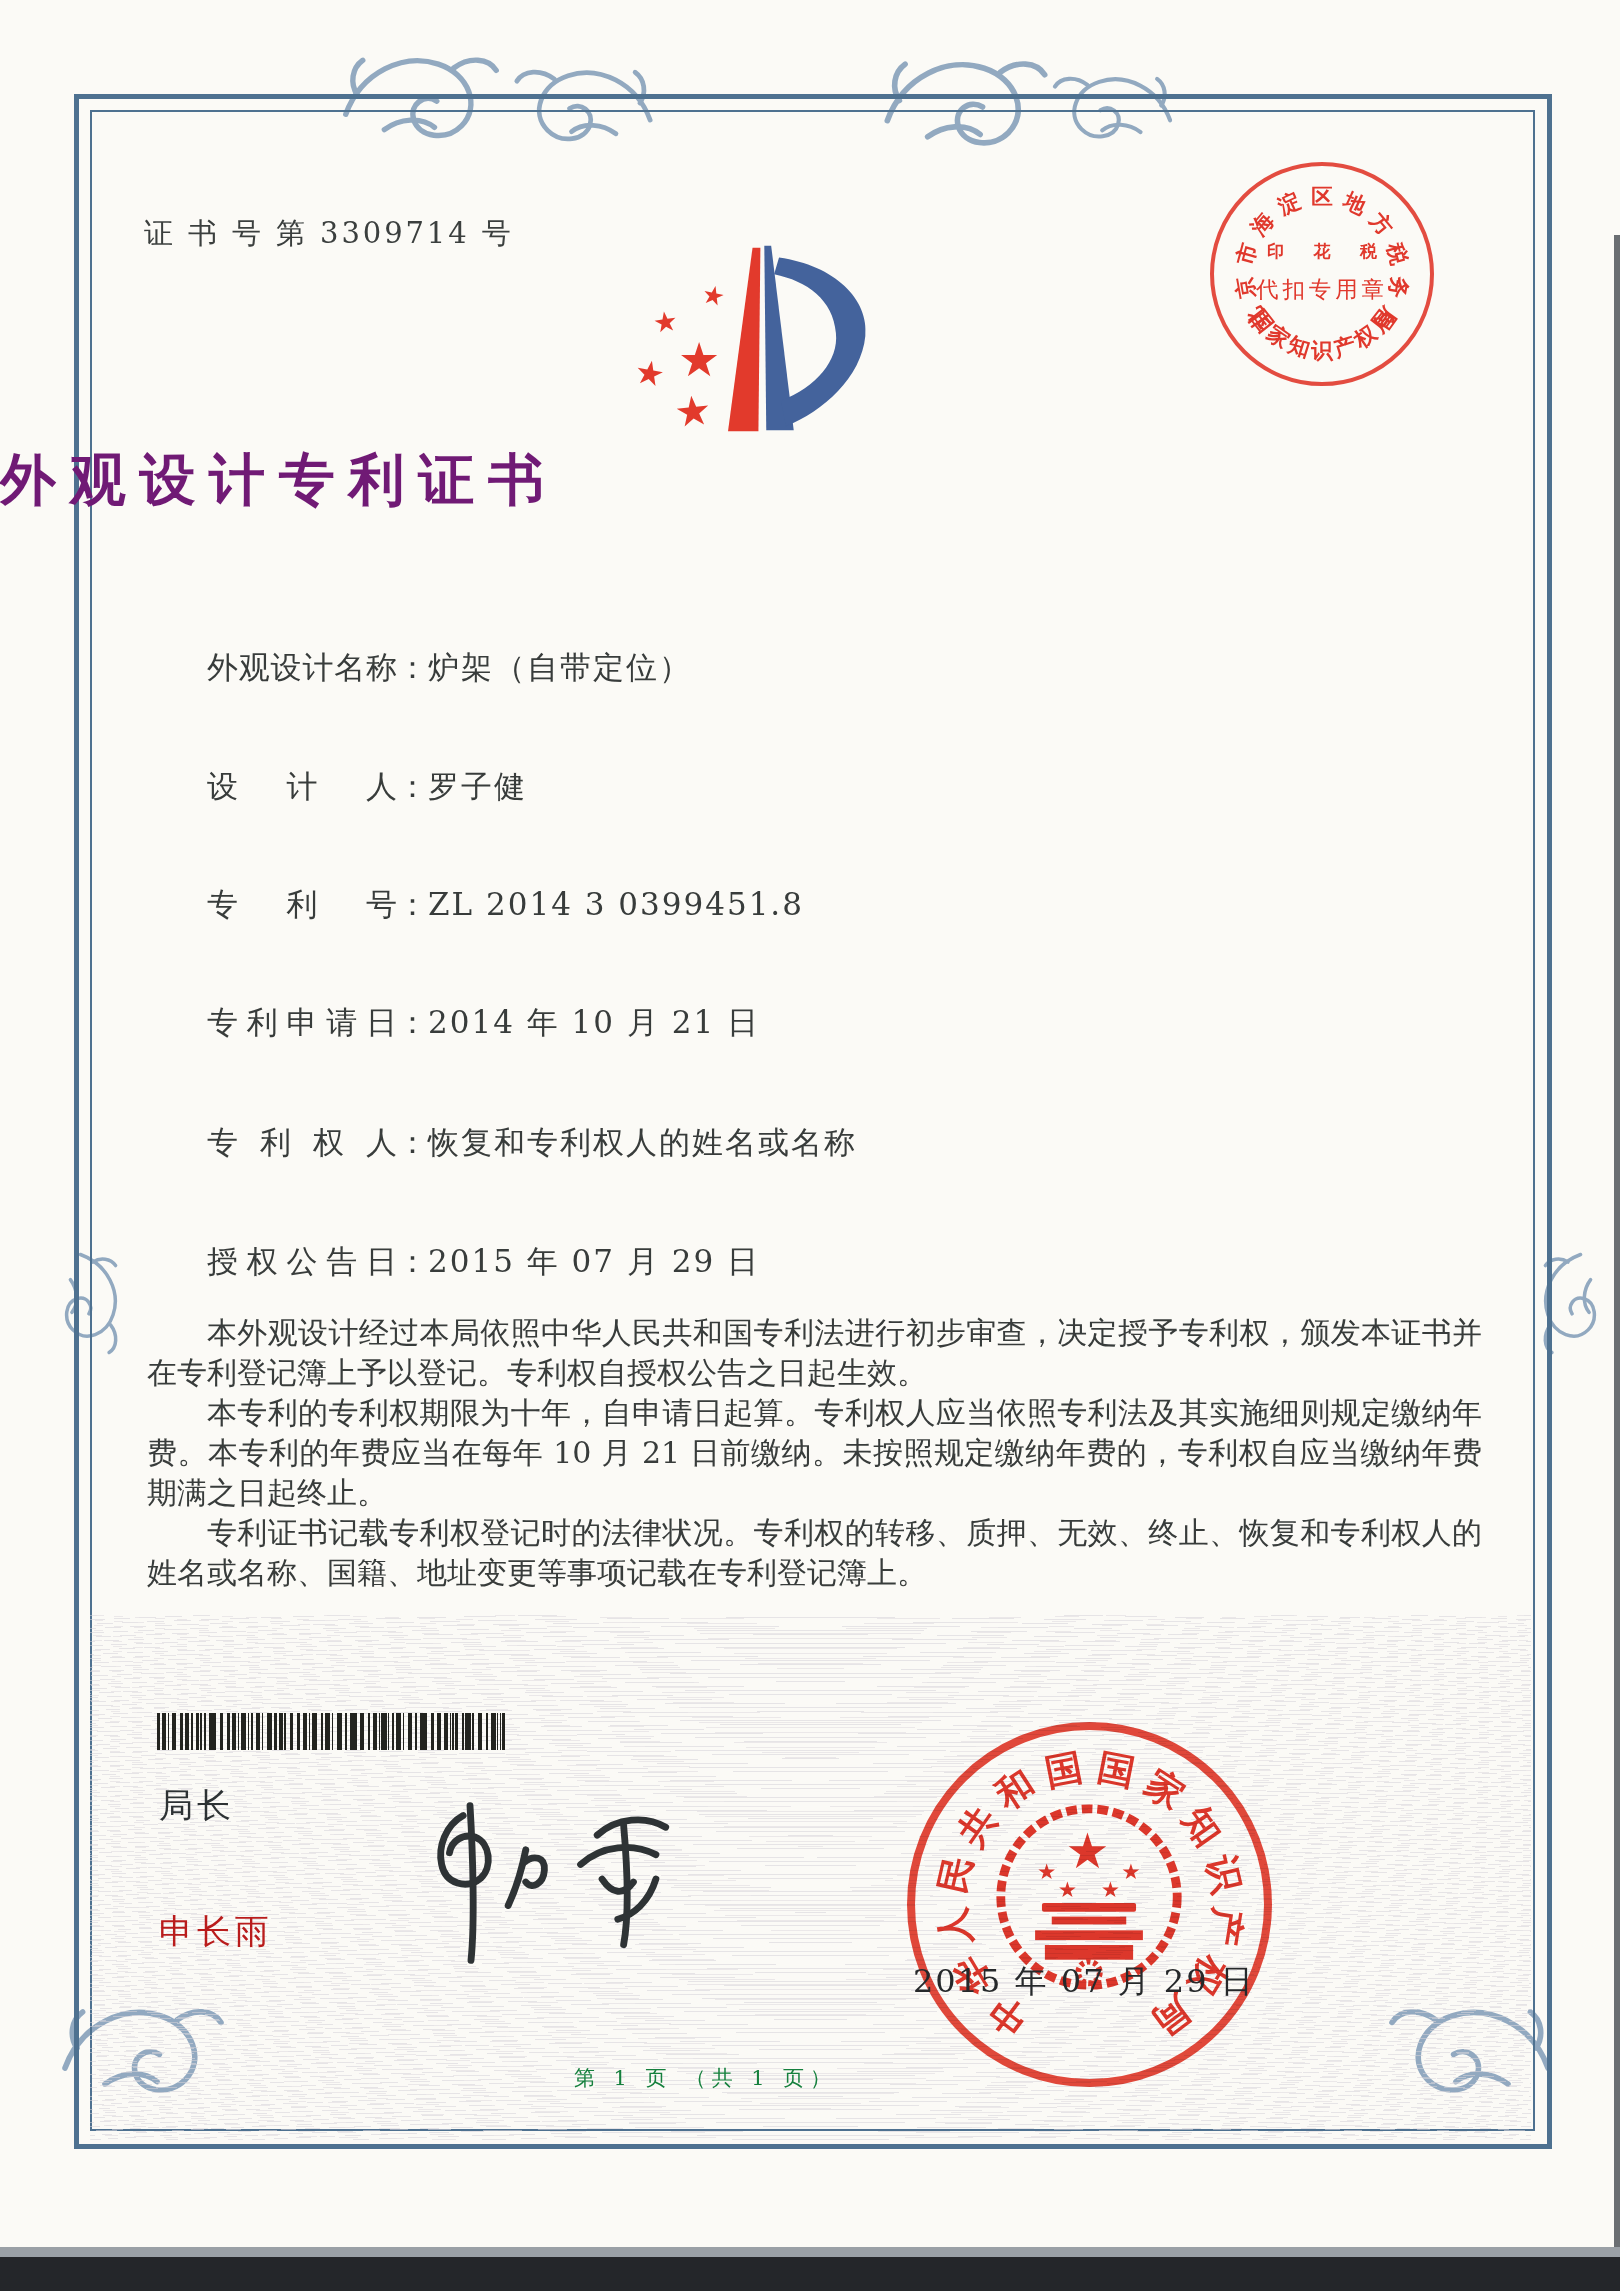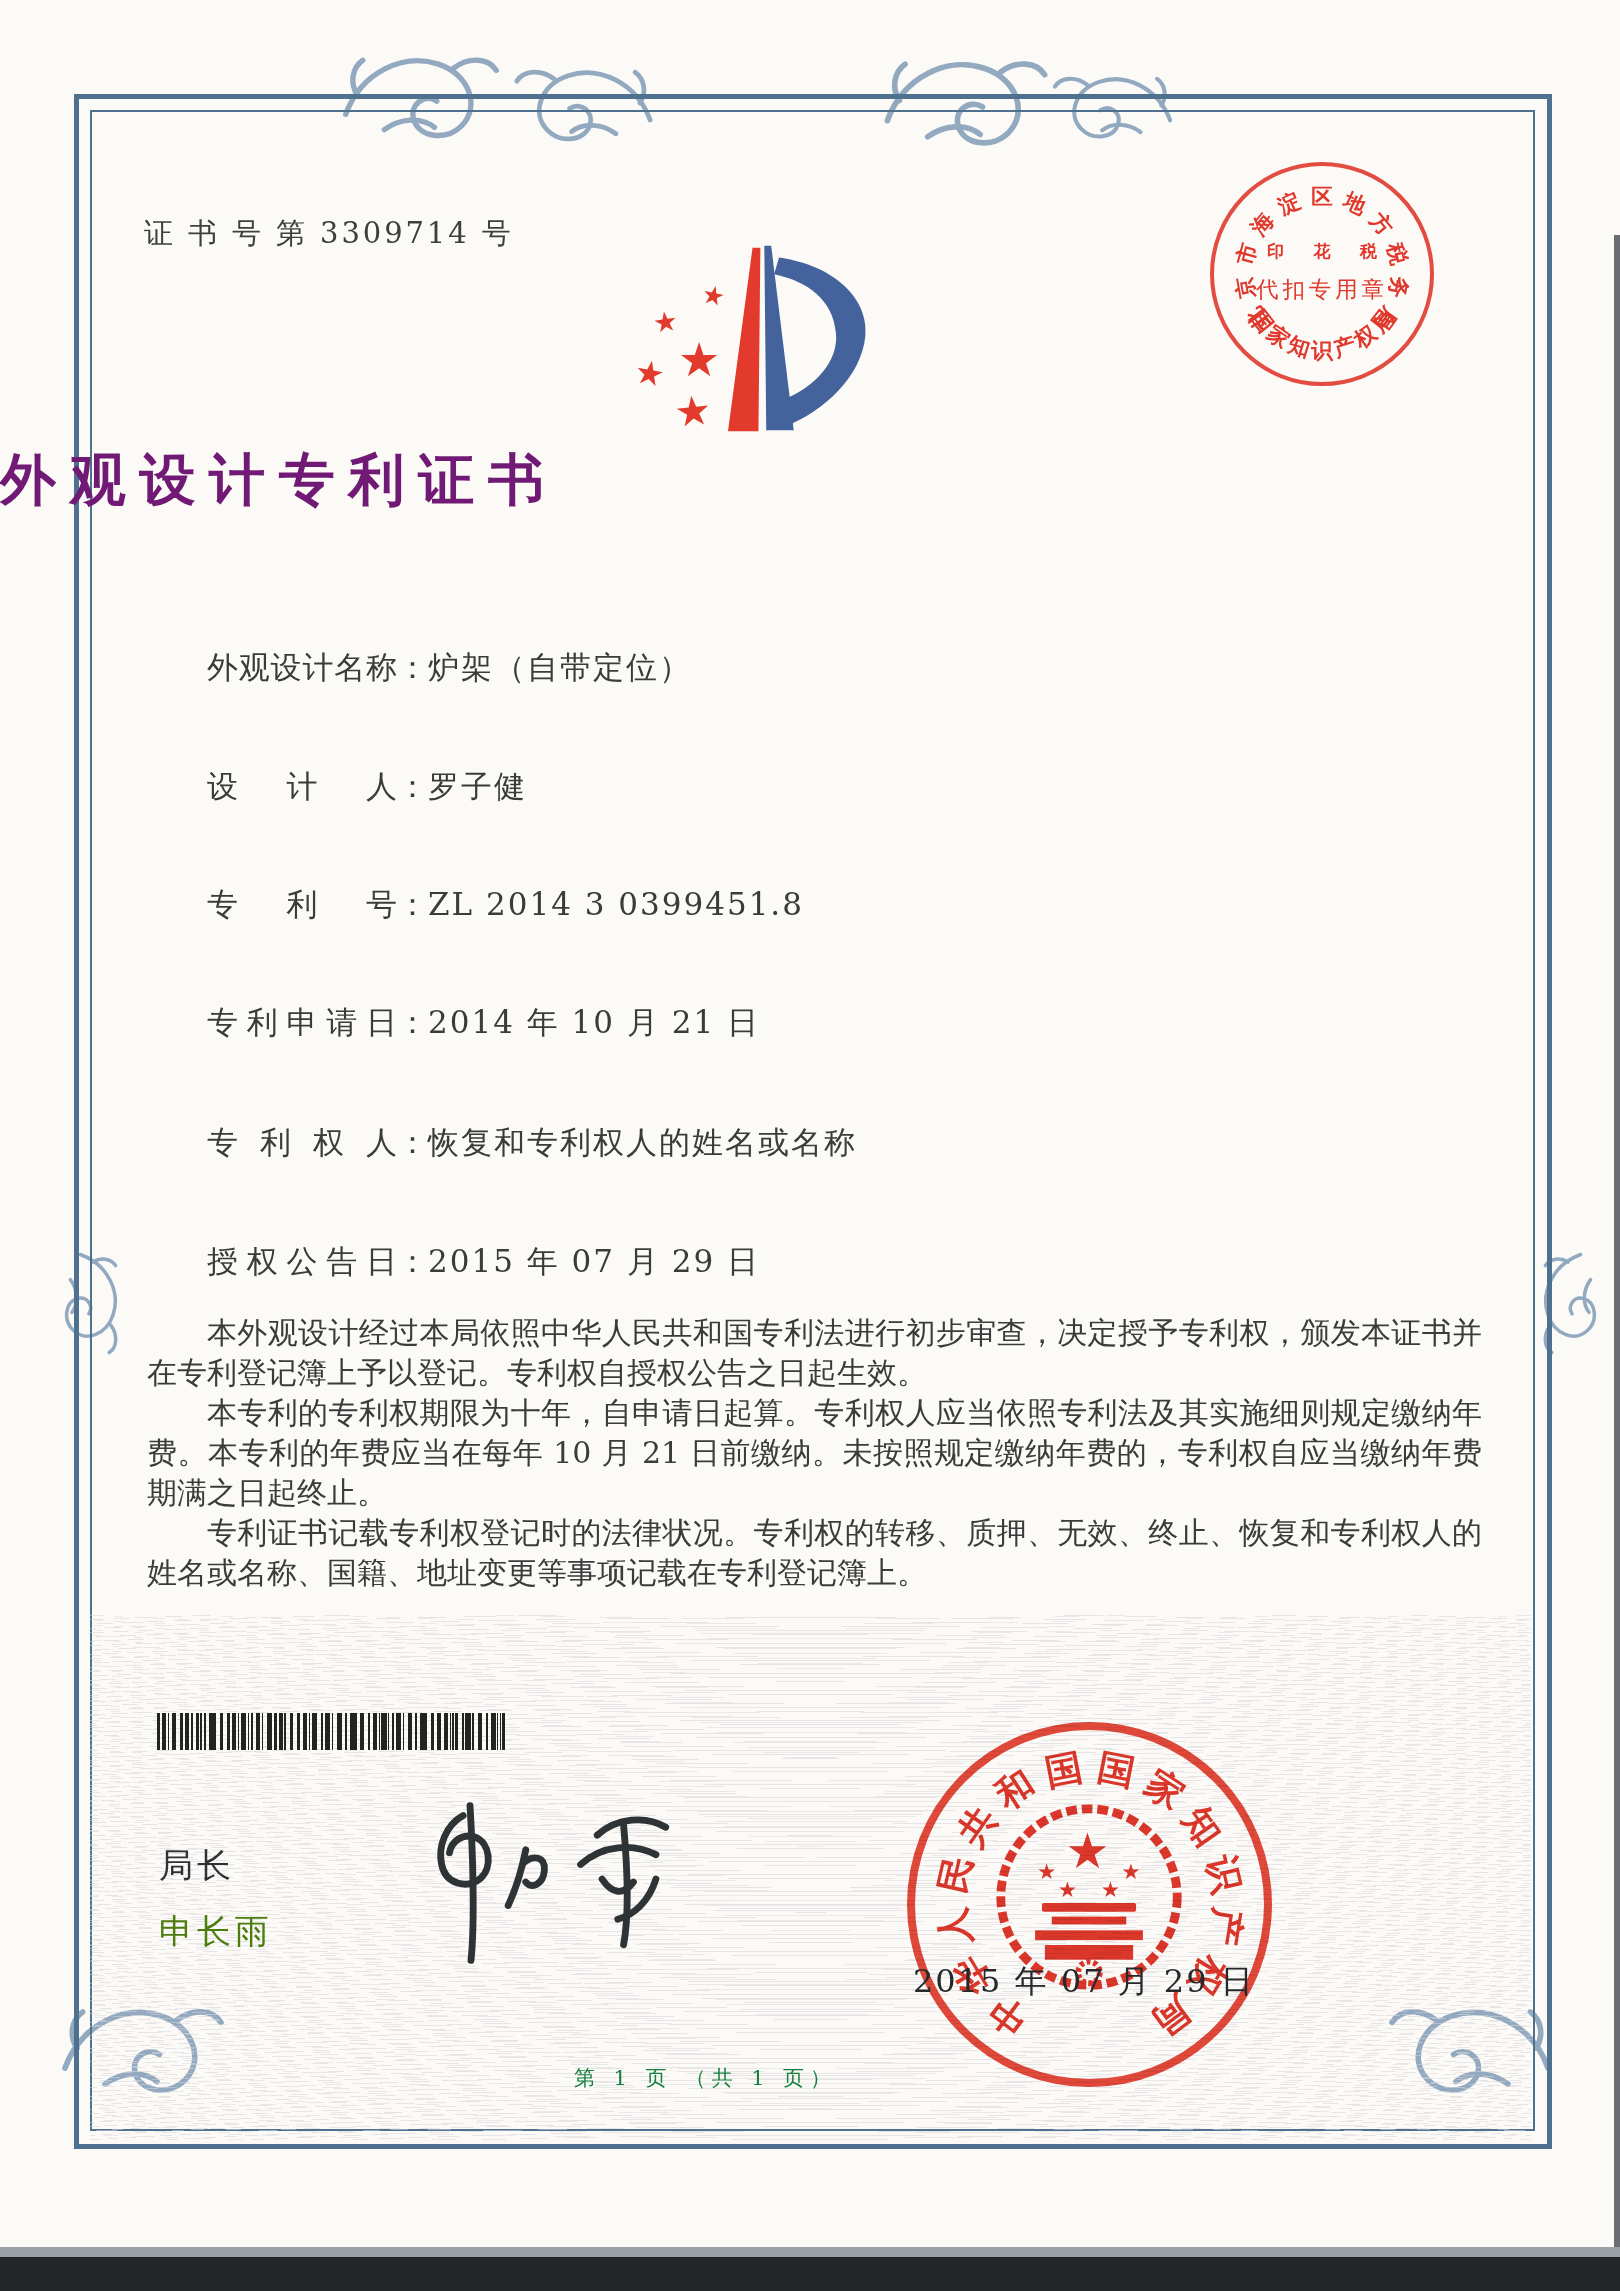--- a/index.html
+++ b/index.html
@@ -24,22 +24,22 @@
   
   .paras{position:absolute;left:147px;top:1313px;width:1335px;font-size:30px;line-height:40px;
          text-align:justify;color:#383c3b;}
   .paras p{margin:0;text-indent:2em;}
   
   .barcode{position:absolute;left:157px;top:1713px;width:349px;height:37px;
     background-image:
       repeating-linear-gradient(90deg,#23241f 0 2px,transparent 2px 4.9px,#23241f 4.9px 8.8px,transparent 8.8px 10.8px,#23241f 10.8px 11.8px,transparent 11.8px 15.7px,#23241f 15.7px 18.6px,transparent 18.6px 23.5px),
       repeating-linear-gradient(90deg,#23241f 0 2.9px,transparent 2.9px 6.9px,#23241f 6.9px 7.8px,transparent 7.8px 14.7px,#23241f 14.7px 16.7px,transparent 16.7px 28px);}
   
-  .director-label{position:absolute;left:159px;top:1843px;font-size:34px;letter-spacing:3.9px;color:#2d3234;}
-  .director-name{position:absolute;left:159px;top:1909px;font-size:34px;letter-spacing:3.9px;color:#4d7c0f;}
+  .director-label{position:absolute;left:159px;top:1783px;font-size:34px;letter-spacing:3.9px;color:#2d3234;}
+  .director-name{position:absolute;left:159px;top:1909px;font-size:34px;letter-spacing:3.9px;color:#b91c1c;}
   .signature{position:absolute;left:377px;top:1794px;}
   
   .tax-stamp{position:absolute;left:1210px;top:162px;width:216px;height:216px;border:4.9px solid rgba(224,56,44,.9);
              border-radius:50%;}
   .tax-line1{position:absolute;left:0;top:74px;width:100%;text-align:center;font-size:17px;font-weight:700;
              letter-spacing:11.8px;text-indent:11.8px;color:#e0382c;}
   .tax-line2{position:absolute;left:0;top:108px;width:100%;text-align:center;font-size:22.5px;font-weight:400;
              letter-spacing:3.9px;color:#e0382c;}
   .main-seal{position:absolute;left:907px;top:1722px;width:349px;height:349px;border:8.8px solid rgba(226,57,43,.92);
              border-radius:50%;mix-blend-mode:multiply;}

